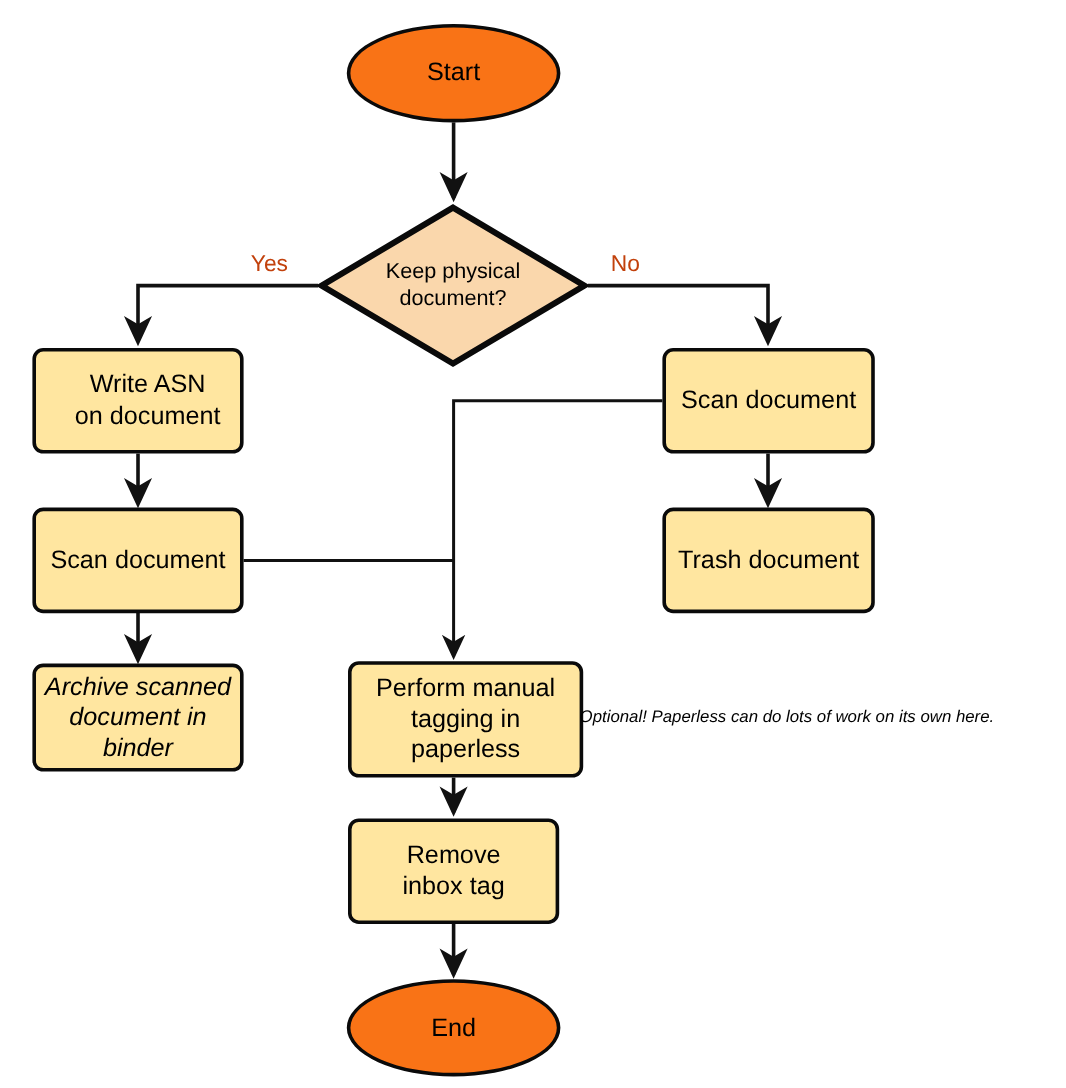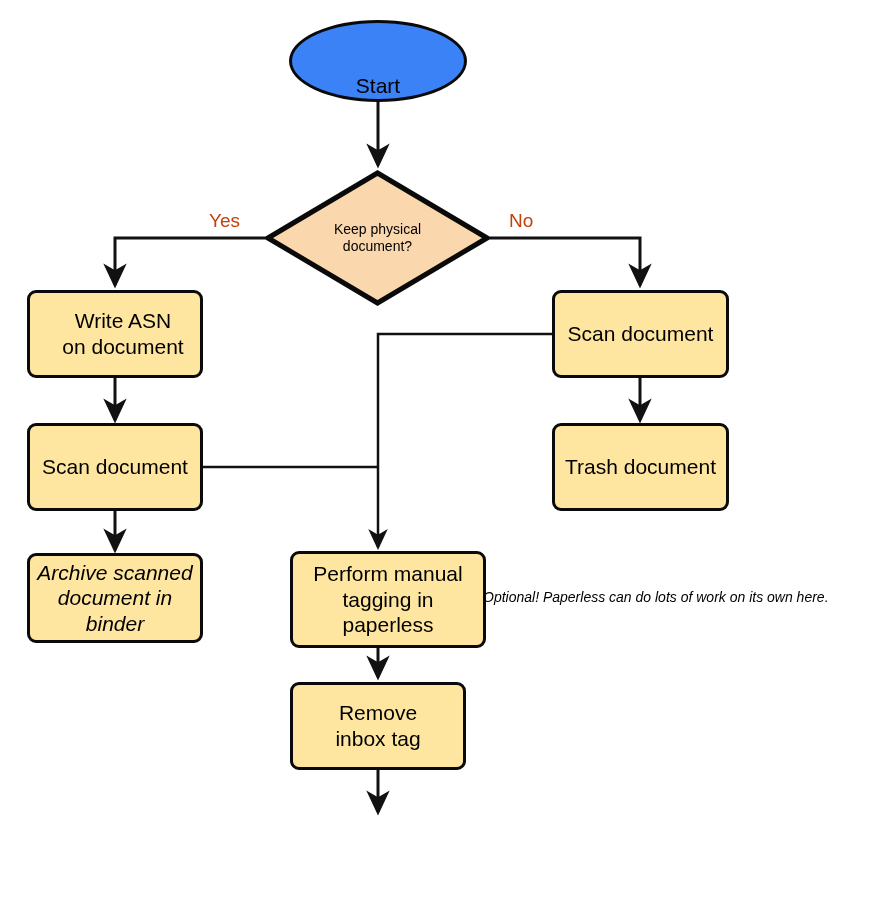--- a/index.html
+++ b/index.html
@@ -37,34 +37,33 @@
     z-index: 2;
   }
   .node-label {
     display: block;
     white-space: pre-line;
     padding: 0 6px;
   }
   .node-terminal {
     border: 3px solid #0a0a0a;
     border-radius: 50%;
-    background: #3b82f6;
+    background: #f97316;
     font-size: 21px;
-    align-items: flex-end;
   }
   .node-process {
     border: 3px solid #0a0a0a;
     border-radius: 9px;
     background: #ffe6a0;
     font-size: 21px;
   }
   .node-decision {
     background: transparent;
     border: none;
-    font-size: 14px;
+    font-size: 18px;
   }
   .decision-shape {
     position: absolute;
     left: 0;
     top: 0;
     width: 100%;
     height: 100%;
     z-index: 0;
   }
   .decision-text {
@@ -162,16 +161,19 @@
     <span class="node-label">Perform manual
 tagging in
 paperless</span>
   </div>
 
   <div class="node node-process" style="left:290px; top:682px; width:176px; height:88px;">
     <span class="node-label">Remove
 inbox tag</span>
   </div>
 
+  <div class="node node-terminal" style="left:289px; top:816px; width:178px; height:81px;">
+    <span class="node-label">End</span>
+  </div>
 
   <div class="annotation" style="left:483px; top:588px; width:400px;">Optional! Paperless can do lots of work on its own here.</div>
 
 </div>
 
 </body></html>

